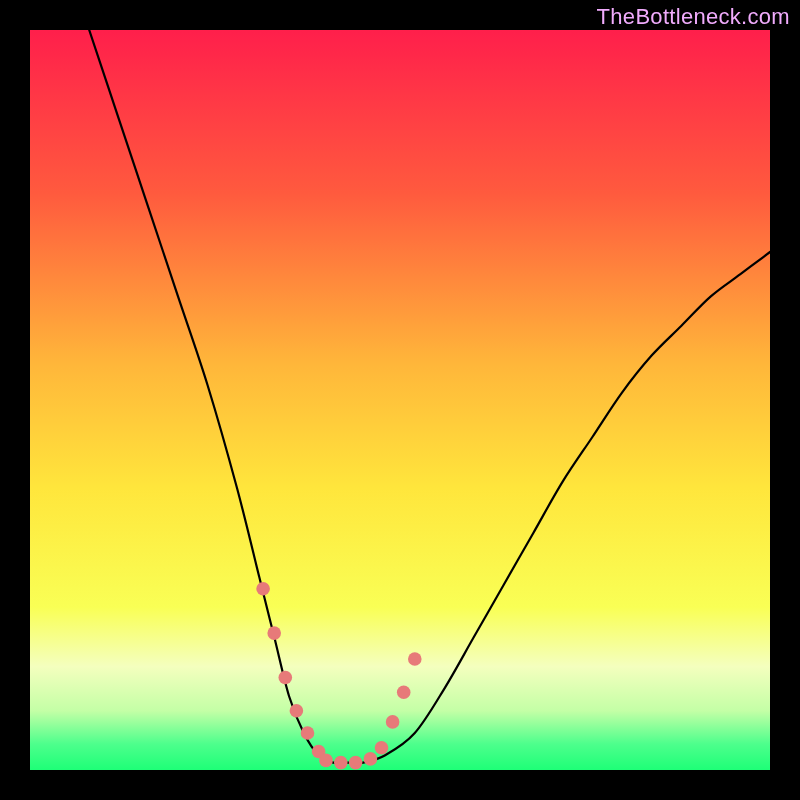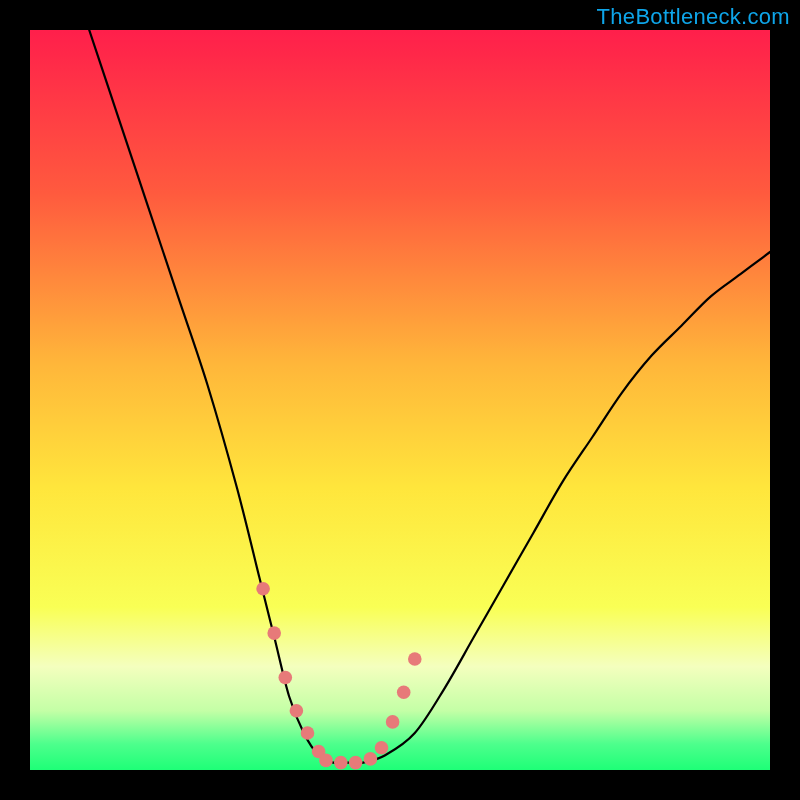--- a/index.html
+++ b/index.html
@@ -14,21 +14,21 @@
   .frame {
     position: relative;
     width: 800px;
     height: 800px;
     background: #000;
   }
   .watermark {
     position: absolute;
     top: 4px;
     right: 10px;
-    color: #0ea5e9;
+    color: #f0abfc;
     font-size: 22px;
     font-weight: 500;
     letter-spacing: 0.3px;
     z-index: 5;
   }
   .plot-wrap {
     position: absolute;
     left: 30px;
     top: 30px;
     width: 740px;

